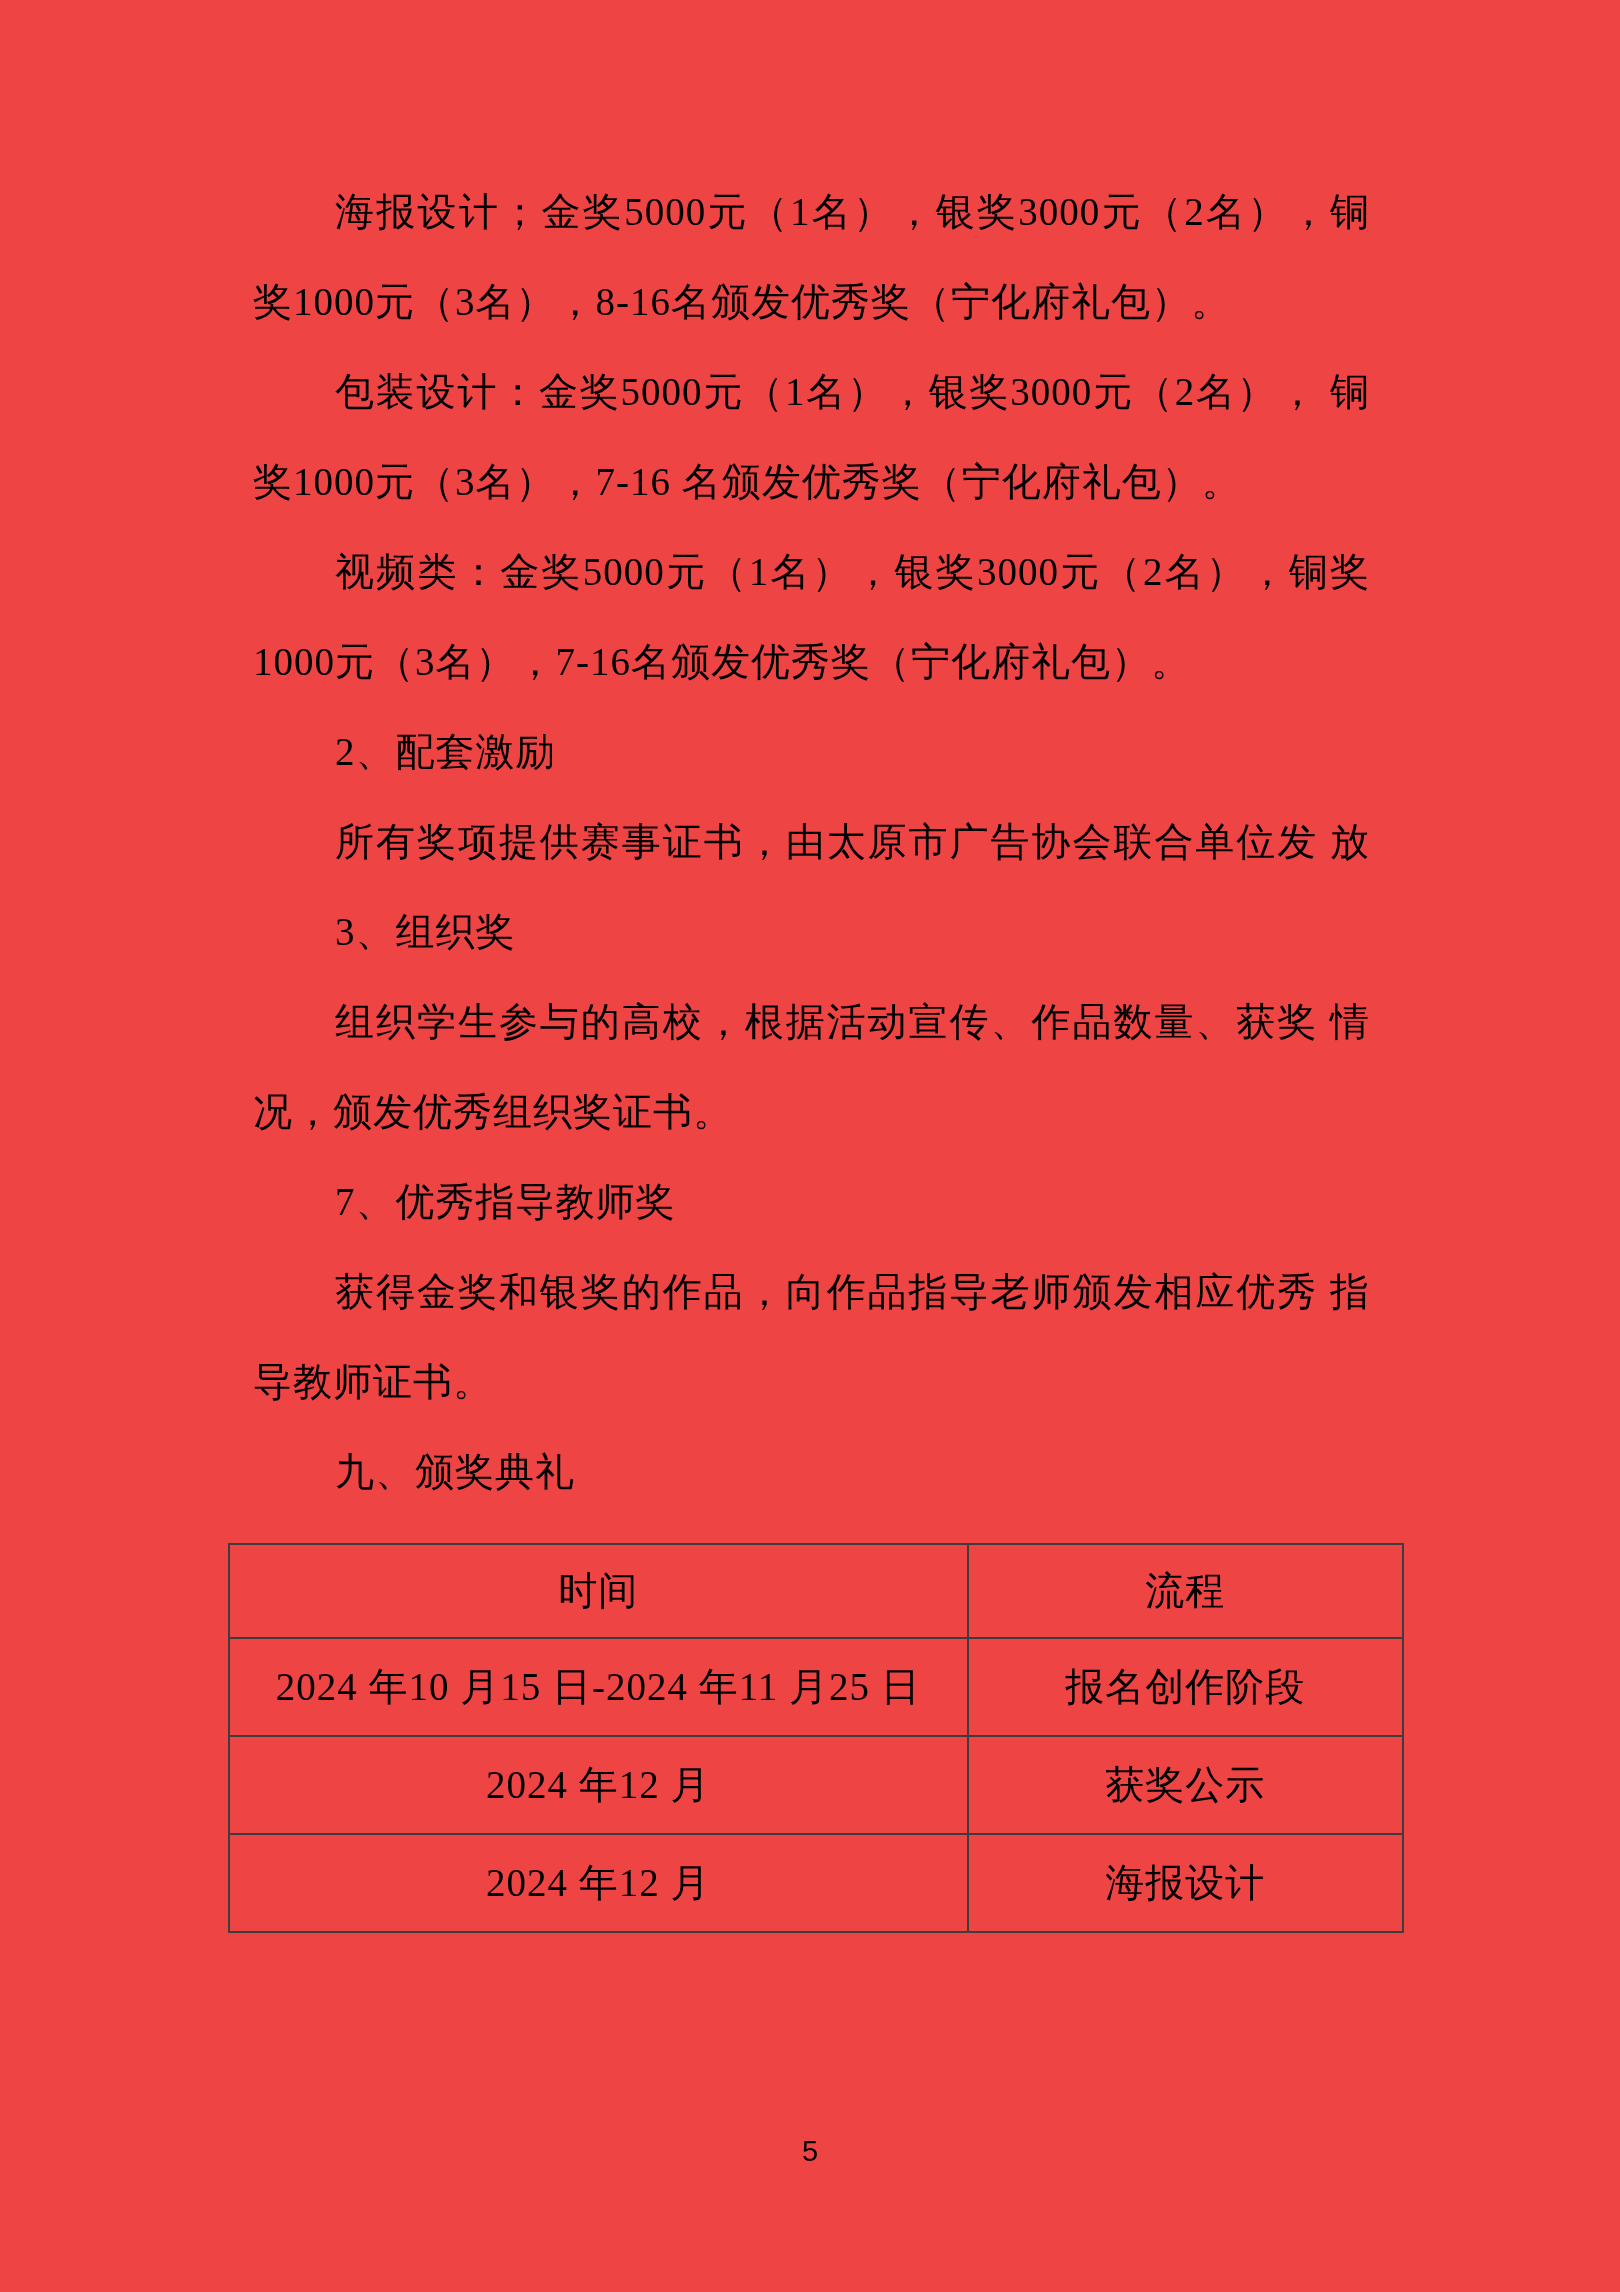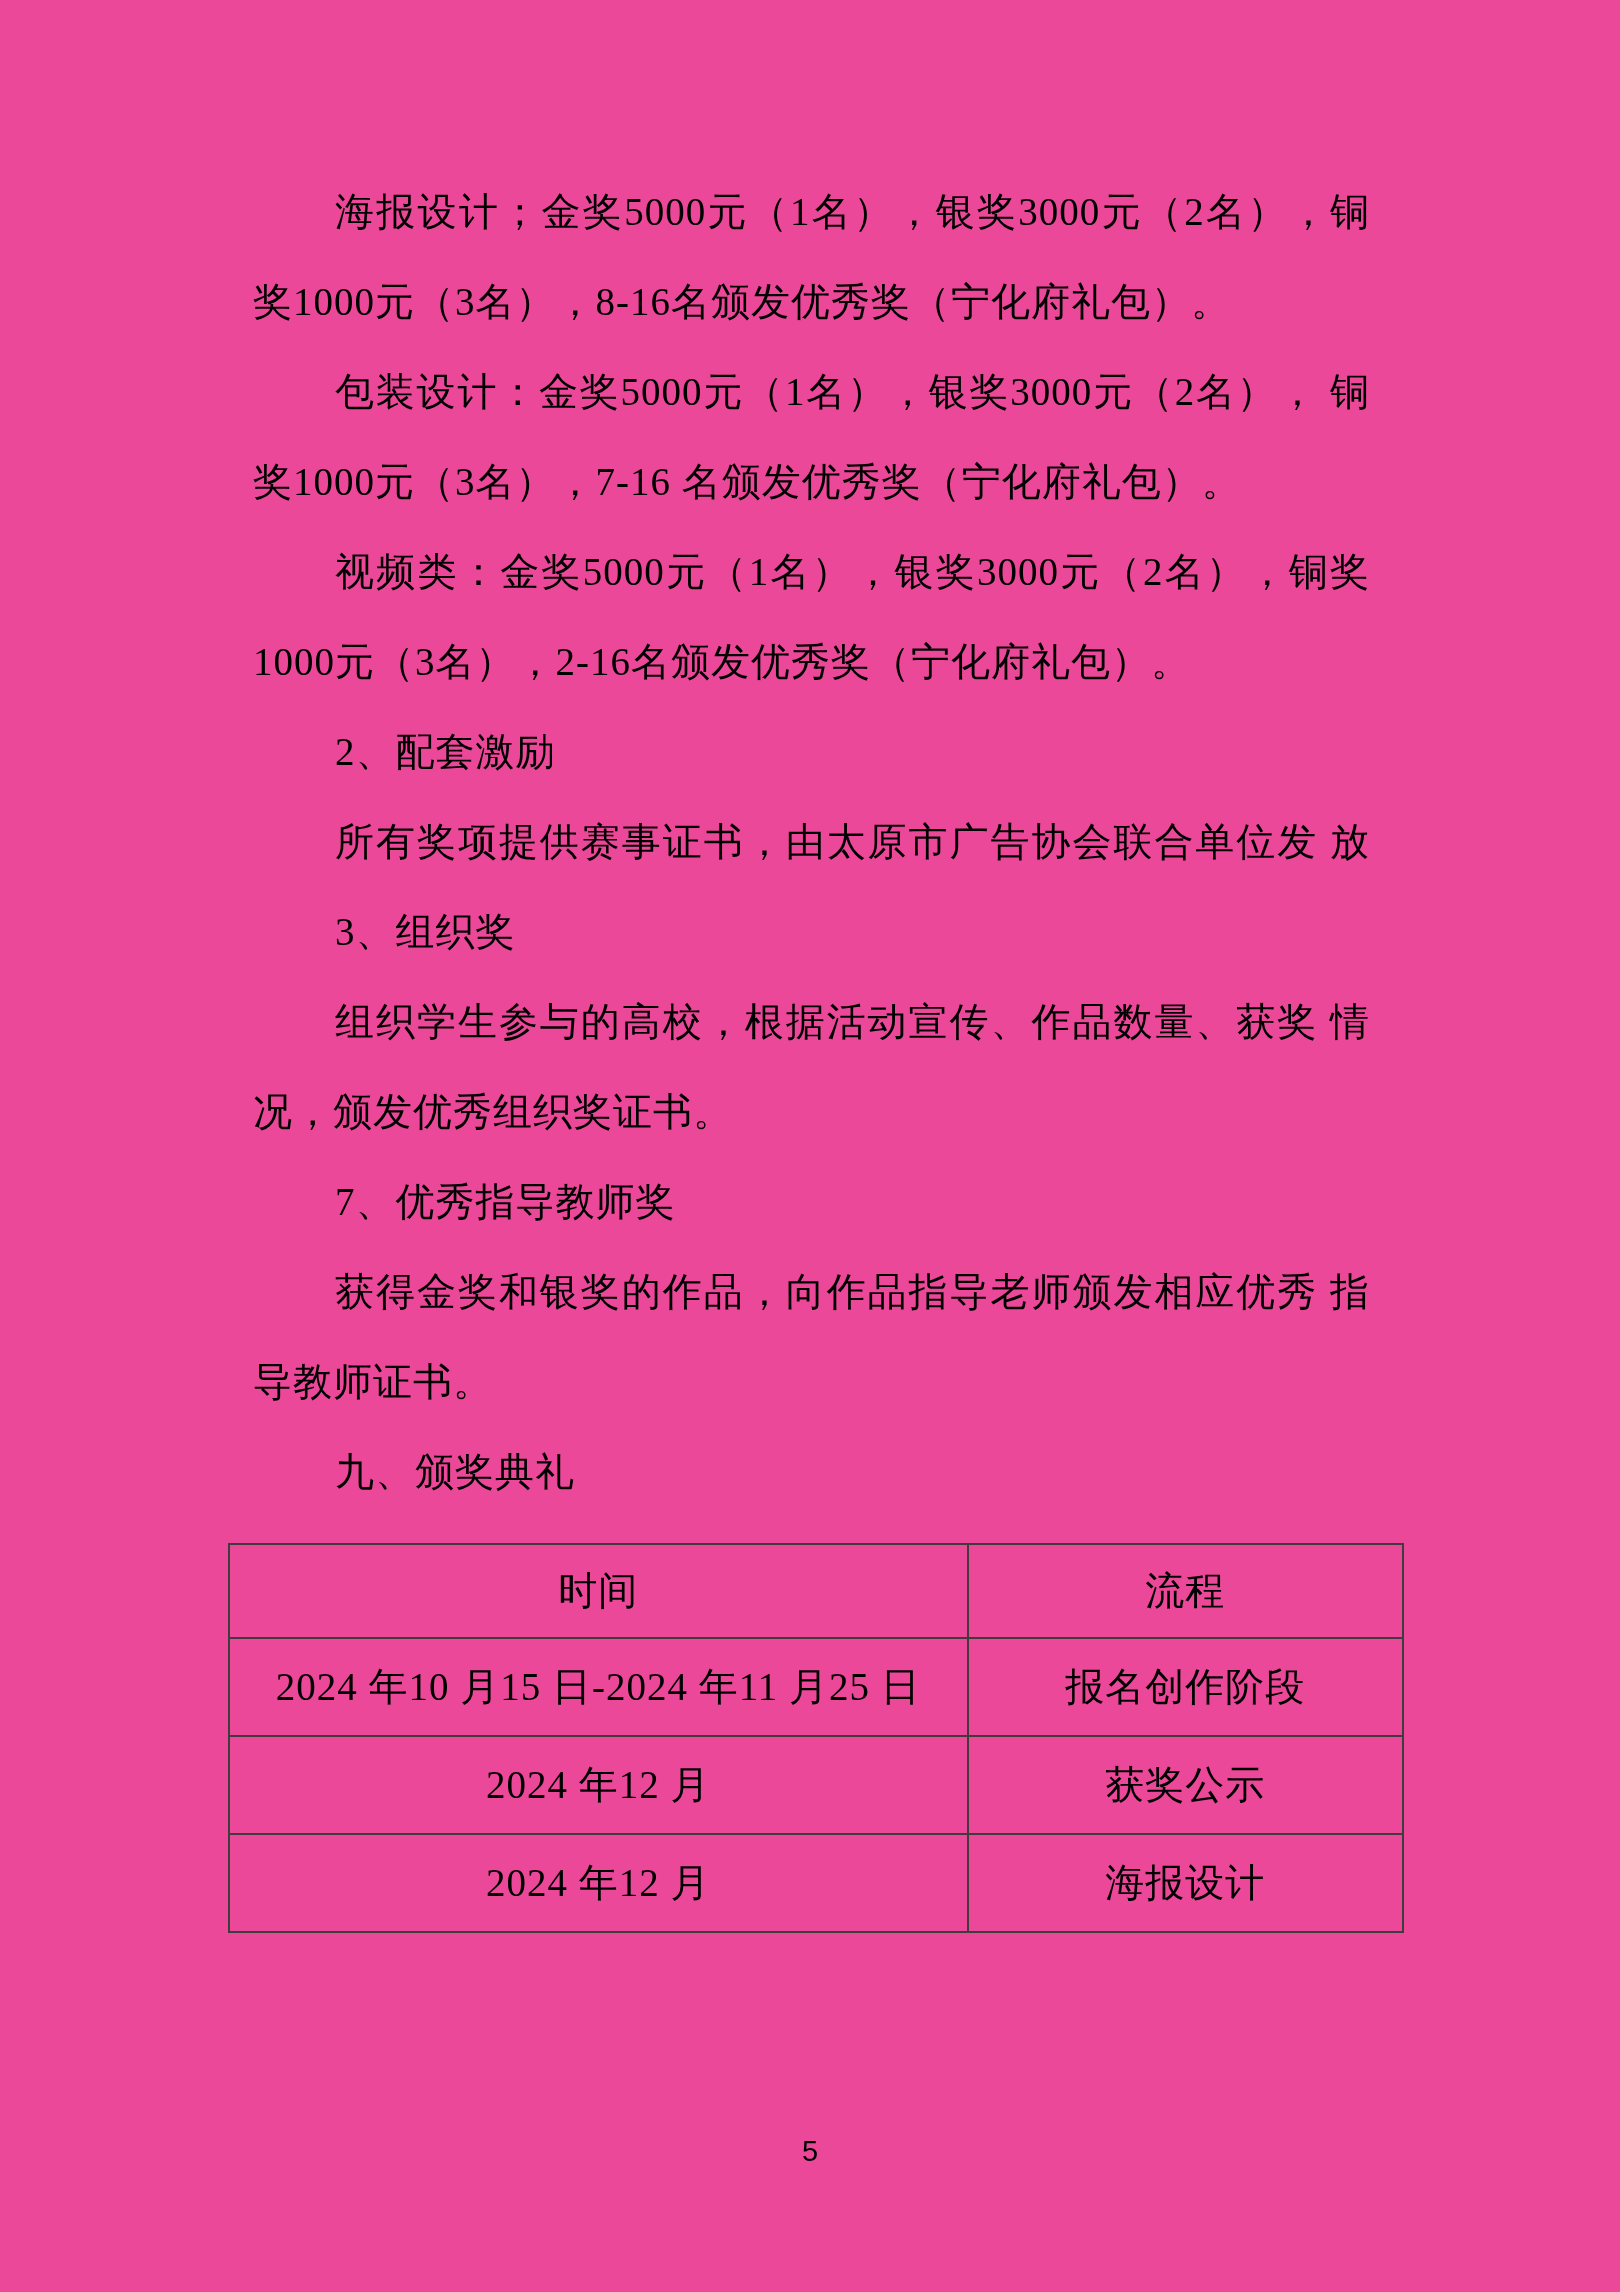--- a/index.html
+++ b/index.html
@@ -4,21 +4,21 @@
 <style>
   html, body {
     margin: 0;
     padding: 0;
     background: #ffffff;
   }
   .page {
     position: relative;
     width: 1620px;
     height: 2293px;
-    background: #ec4899;
+    background: #ef4444;
     box-sizing: border-box;
     padding: 167px 250px 0 253px;
     color: #000000;
     font-family: "Liberation Serif", "DejaVu Serif", serif;
     overflow: hidden;
   }
   .doc-line {
     font-size: 39px;
     height: 90px;
     line-height: 90px;
@@ -69,21 +69,21 @@
 
 <div class="page">
 
   <div class="doc-line justify indent">海报设计；金奖5000元（1名），银奖3000元（2名），铜</div>
   <div class="doc-line">奖1000元（3名），8-16名颁发优秀奖（宁化府礼包）。</div>
 
   <div class="doc-line justify indent">包装设计：金奖5000元（1名），银奖3000元（2名）， 铜</div>
   <div class="doc-line">奖1000元（3名），7-16 名颁发优秀奖（宁化府礼包）。</div>
 
   <div class="doc-line justify indent">视频类：金奖5000元（1名），银奖3000元（2名），铜奖</div>
-  <div class="doc-line">1000元（3名），2-16名颁发优秀奖（宁化府礼包）。</div>
+  <div class="doc-line">1000元（3名），7-16名颁发优秀奖（宁化府礼包）。</div>
 
   <div class="doc-line indent">2、配套激励</div>
 
   <div class="doc-line justify indent">所有奖项提供赛事证书，由太原市广告协会联合单位发 放</div>
 
   <div class="doc-line indent">3、组织奖</div>
 
   <div class="doc-line justify indent">组织学生参与的高校，根据活动宣传、作品数量、获奖 情</div>
   <div class="doc-line">况，颁发优秀组织奖证书。</div>
 

